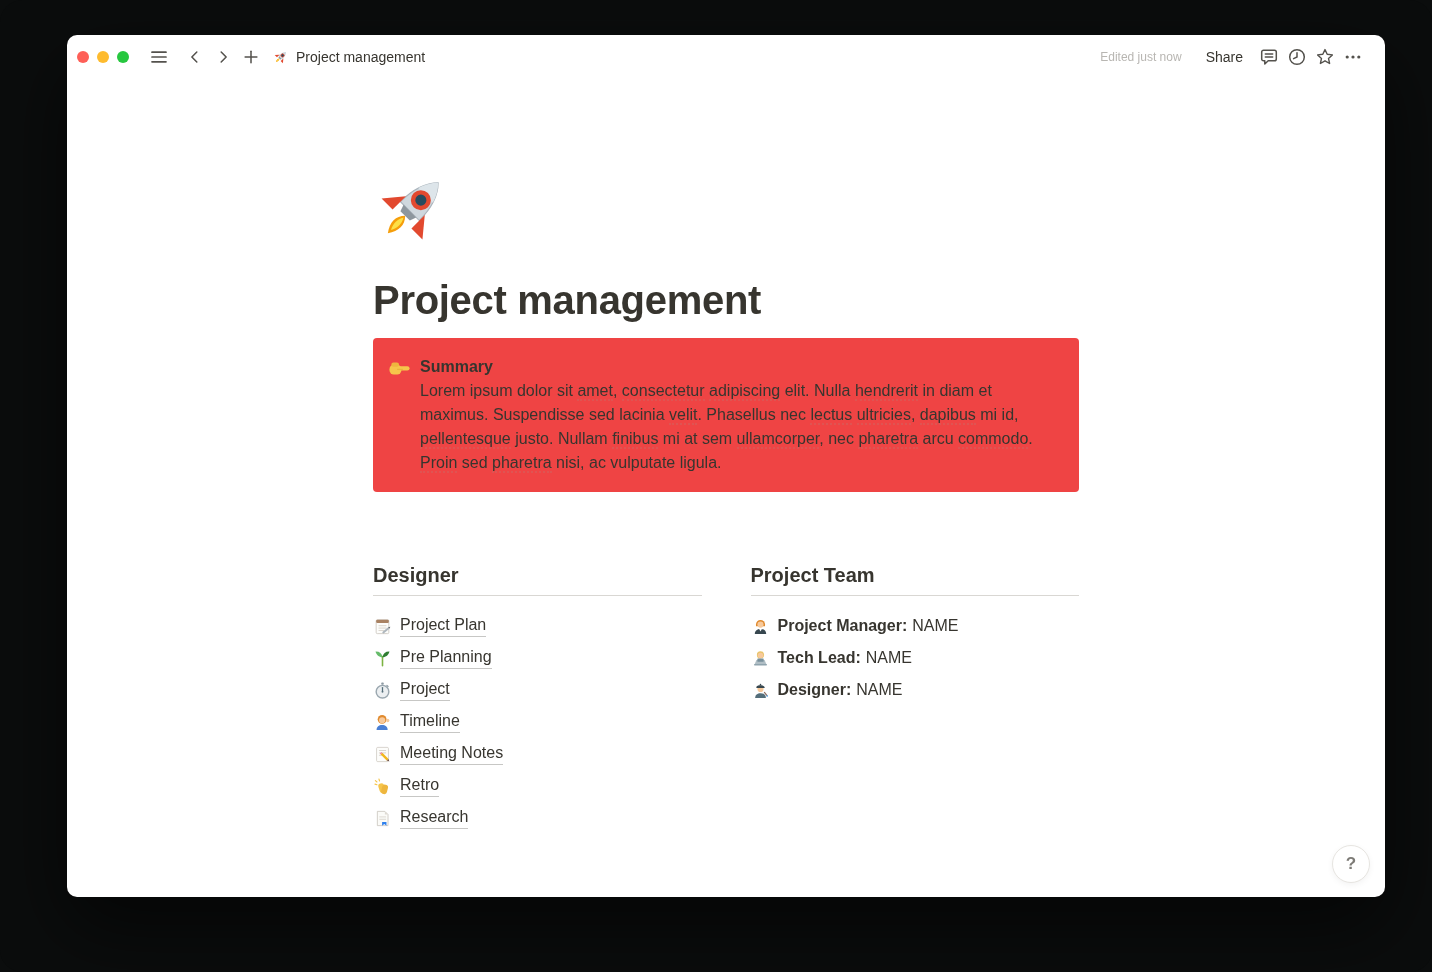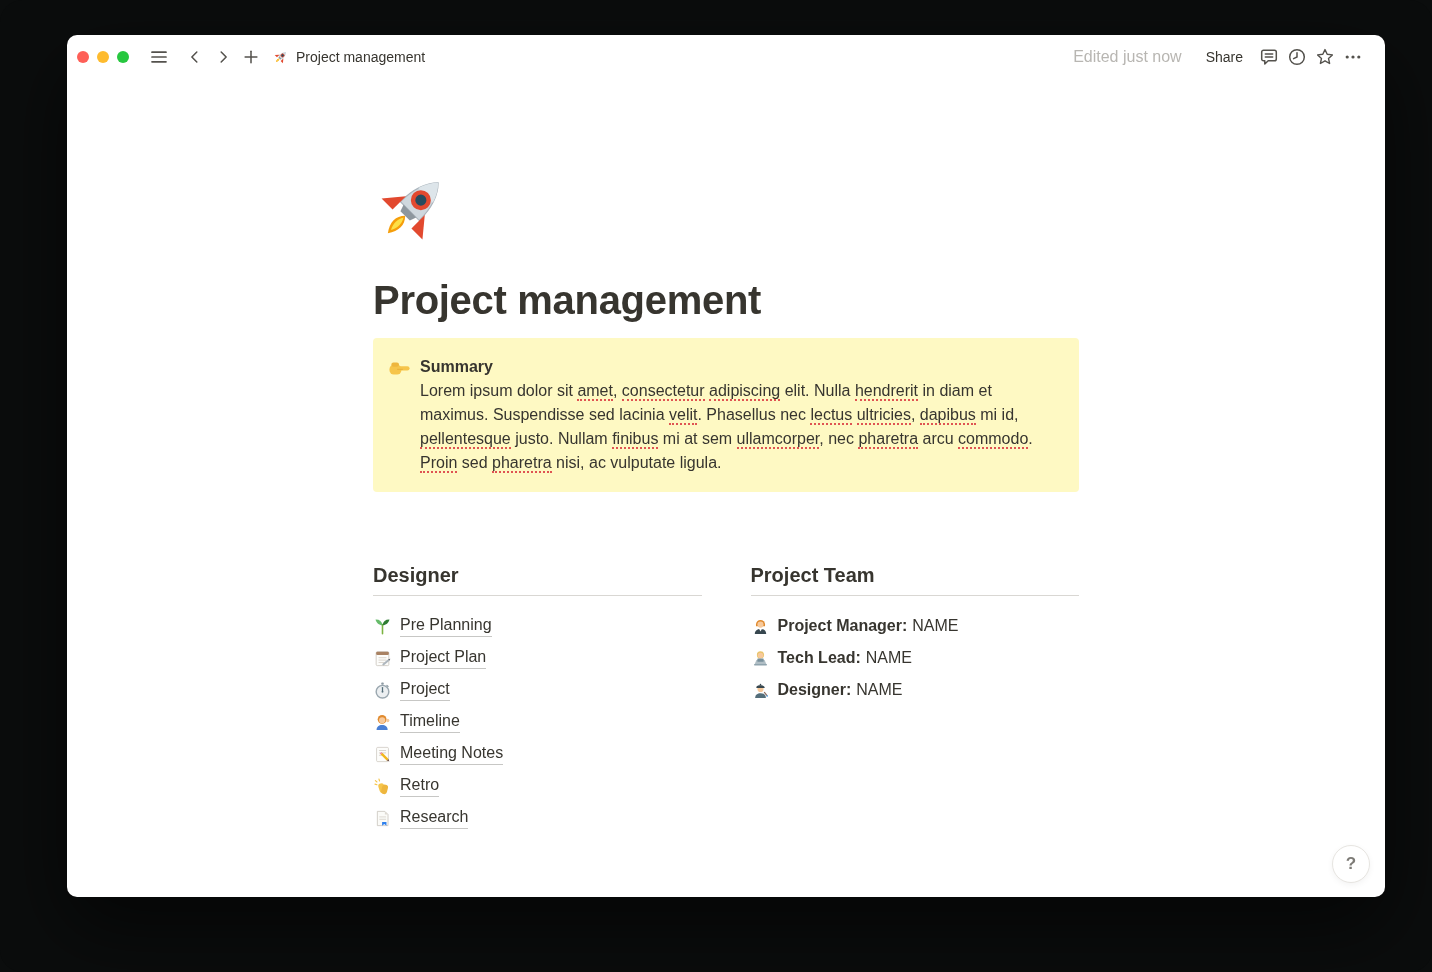--- a/index.html
+++ b/index.html
@@ -10,27 +10,27 @@
   
   .titlebar{display:flex;align-items:center;height:44px;padding:0 18px 0 10px;}
   .lights{display:flex;gap:8px;margin-left:0;margin-right:16px;}
   .light{width:12px;height:12px;border-radius:50%;}
   .light.red{background:#fe5f57;} .light.yellow{background:#febb2e;} .light.green{background:#27c73f;}
   .tb-btn{width:28px;height:26px;display:flex;align-items:center;justify-content:center;border-radius:4px;color:#54524d;flex:none;}
   .tb-btn svg{display:block;}
   .doc-chip{display:flex;align-items:center;gap:7px;margin-left:8px;font-size:14px;color:#37352f;}
   .doc-chip .mini-icon{width:16px;height:16px;}
   .tb-right{margin-left:auto;display:flex;align-items:center;}
-  .edited{color:#b8b6b2;font-size:16px;margin-right:16px;}
+  .edited{color:#b8b6b2;font-size:12px;margin-right:16px;}
   .share{font-size:14px;color:#37352f;padding:4px 8px;border-radius:4px;margin-right:4px;}
   
   .content{width:706px;margin:0 auto;padding-top:89px;}
   .page-icon{width:80px;height:80px;display:block;}
   .page-title{margin:28px 0 0;font-size:40px;line-height:48px;font-weight:700;color:#37352f;letter-spacing:-.3px;}
-  .callout{margin-top:14px;display:flex;align-items:flex-start;background:#fef9c3;border-radius:4px;padding:17px 32px 17px 15px;}
+  .callout{margin-top:14px;display:flex;align-items:flex-start;background:#ef4444;border-radius:4px;padding:17px 32px 17px 15px;}
   .callout-icon{width:23px;height:23px;margin-right:9px;flex:none;margin-top:1px;}
   .callout-text{font-size:16px;line-height:24px;color:#37352f;width:630px;}
   .callout-heading{font-weight:700;}
   .misspell{border-bottom:2px dotted #df5452;}
   .columns{display:grid;grid-template-columns:1fr 1fr;column-gap:49px;margin-top:70px;padding-bottom:40px;}
   .col-heading{font-size:20px;line-height:26px;font-weight:700;color:#37352f;margin:0;}
   .col-divider{height:1px;background:#d9d7d3;margin-top:7px;}
   .doc-list{margin-top:14px;}
   .doc-item{display:flex;align-items:center;height:32px;}
   .item-icon{width:19px;height:19px;margin-right:8px;flex:none;}
@@ -188,46 +188,46 @@
 
       <div class="columns">
 
         <div>
           <h3 class="col-heading">Designer</h3>
           <div class="col-divider"></div>
           <div class="doc-list">
 
             <div class="doc-item">
               <span class="item-icon"><svg width="19" height="19" viewBox="0 0 24 24">
-                    <path d="M12 21 C12 16 12 13 12 9.5" stroke="#7cb342" stroke-width="2" fill="none" stroke-linecap="round"></path>
-                    <path d="M12 10.5 C7.5 10.5 4.2 7.6 3.2 3.2 C8.2 3 11.2 5.5 12 10.5Z" fill="#66bb6a"></path>
-                    <path d="M12 10.5 C16.5 10.5 19.8 7.6 20.8 3.2 C15.8 3 12.8 5.5 12 10.5Z" fill="#2e7d32"></path>
-                  </svg></span>
-              <span class="doc-link">Pre Planning</span>
-            </div>
-
-            <div class="doc-item">
-              <span class="item-icon"><svg width="19" height="19" viewBox="0 0 24 24">
                     <rect x="4" y="3.5" width="16" height="17.5" rx="1.5" fill="#fdfdfb" stroke="#c9c4bc" stroke-width="1"></rect>
                     <rect x="4" y="3.5" width="16" height="4" rx="1.5" fill="#a98263"></rect>
                     <g stroke="#d8d3cb" stroke-width="1.2">
                       <line x1="7" y1="11" x2="17" y2="11"></line>
                       <line x1="7" y1="14" x2="17" y2="14"></line>
                       <line x1="7" y1="17" x2="14" y2="17"></line>
                     </g>
                     <g transform="rotate(-40 16 17)">
                       <rect x="11" y="15.8" width="10" height="2.6" rx="1" fill="#aeb6bd"></rect>
                       <path d="M21 15.8 l2.6 1.3 -2.6 1.3Z" fill="#5d666d"></path>
                     </g>
                   </svg></span>
               <span class="doc-link">Project Plan</span>
             </div>
 
             <div class="doc-item">
               <span class="item-icon"><svg width="19" height="19" viewBox="0 0 24 24">
+                    <path d="M12 21 C12 16 12 13 12 9.5" stroke="#7cb342" stroke-width="2" fill="none" stroke-linecap="round"></path>
+                    <path d="M12 10.5 C7.5 10.5 4.2 7.6 3.2 3.2 C8.2 3 11.2 5.5 12 10.5Z" fill="#66bb6a"></path>
+                    <path d="M12 10.5 C16.5 10.5 19.8 7.6 20.8 3.2 C15.8 3 12.8 5.5 12 10.5Z" fill="#2e7d32"></path>
+                  </svg></span>
+              <span class="doc-link">Pre Planning</span>
+            </div>
+
+            <div class="doc-item">
+              <span class="item-icon"><svg width="19" height="19" viewBox="0 0 24 24">
                     <rect x="10.4" y="1.8" width="3.2" height="3" rx="1" fill="#8d9aa3"></rect>
                     <line x1="17.5" y1="5.5" x2="19" y2="7" stroke="#8d9aa3" stroke-width="1.6" stroke-linecap="round"></line>
                     <circle cx="12" cy="13.5" r="8" fill="#eceff1" stroke="#9aa7af" stroke-width="1.8"></circle>
                     <line x1="12" y1="13.5" x2="12" y2="8.3" stroke="#546e7a" stroke-width="1.6" stroke-linecap="round"></line>
                     <circle cx="12" cy="13.5" r="1.1" fill="#546e7a"></circle>
                   </svg></span>
               <span class="doc-link">Project</span>
             </div>
 
             <div class="doc-item">

